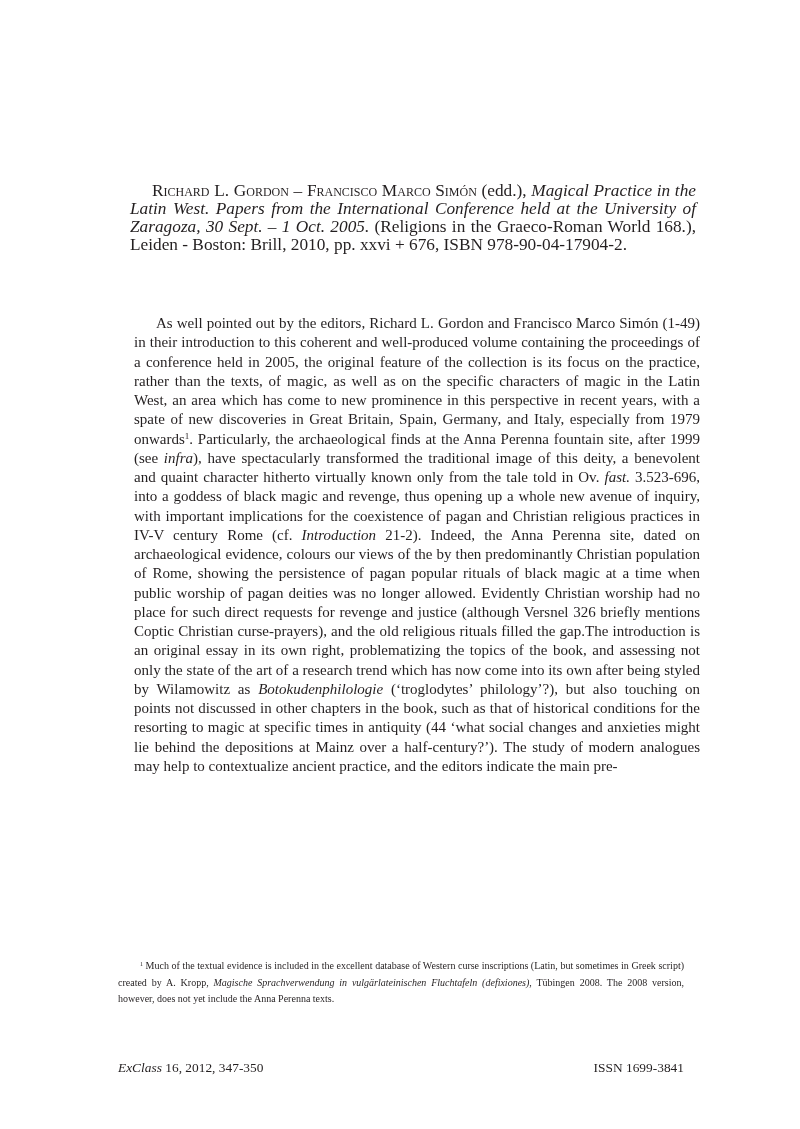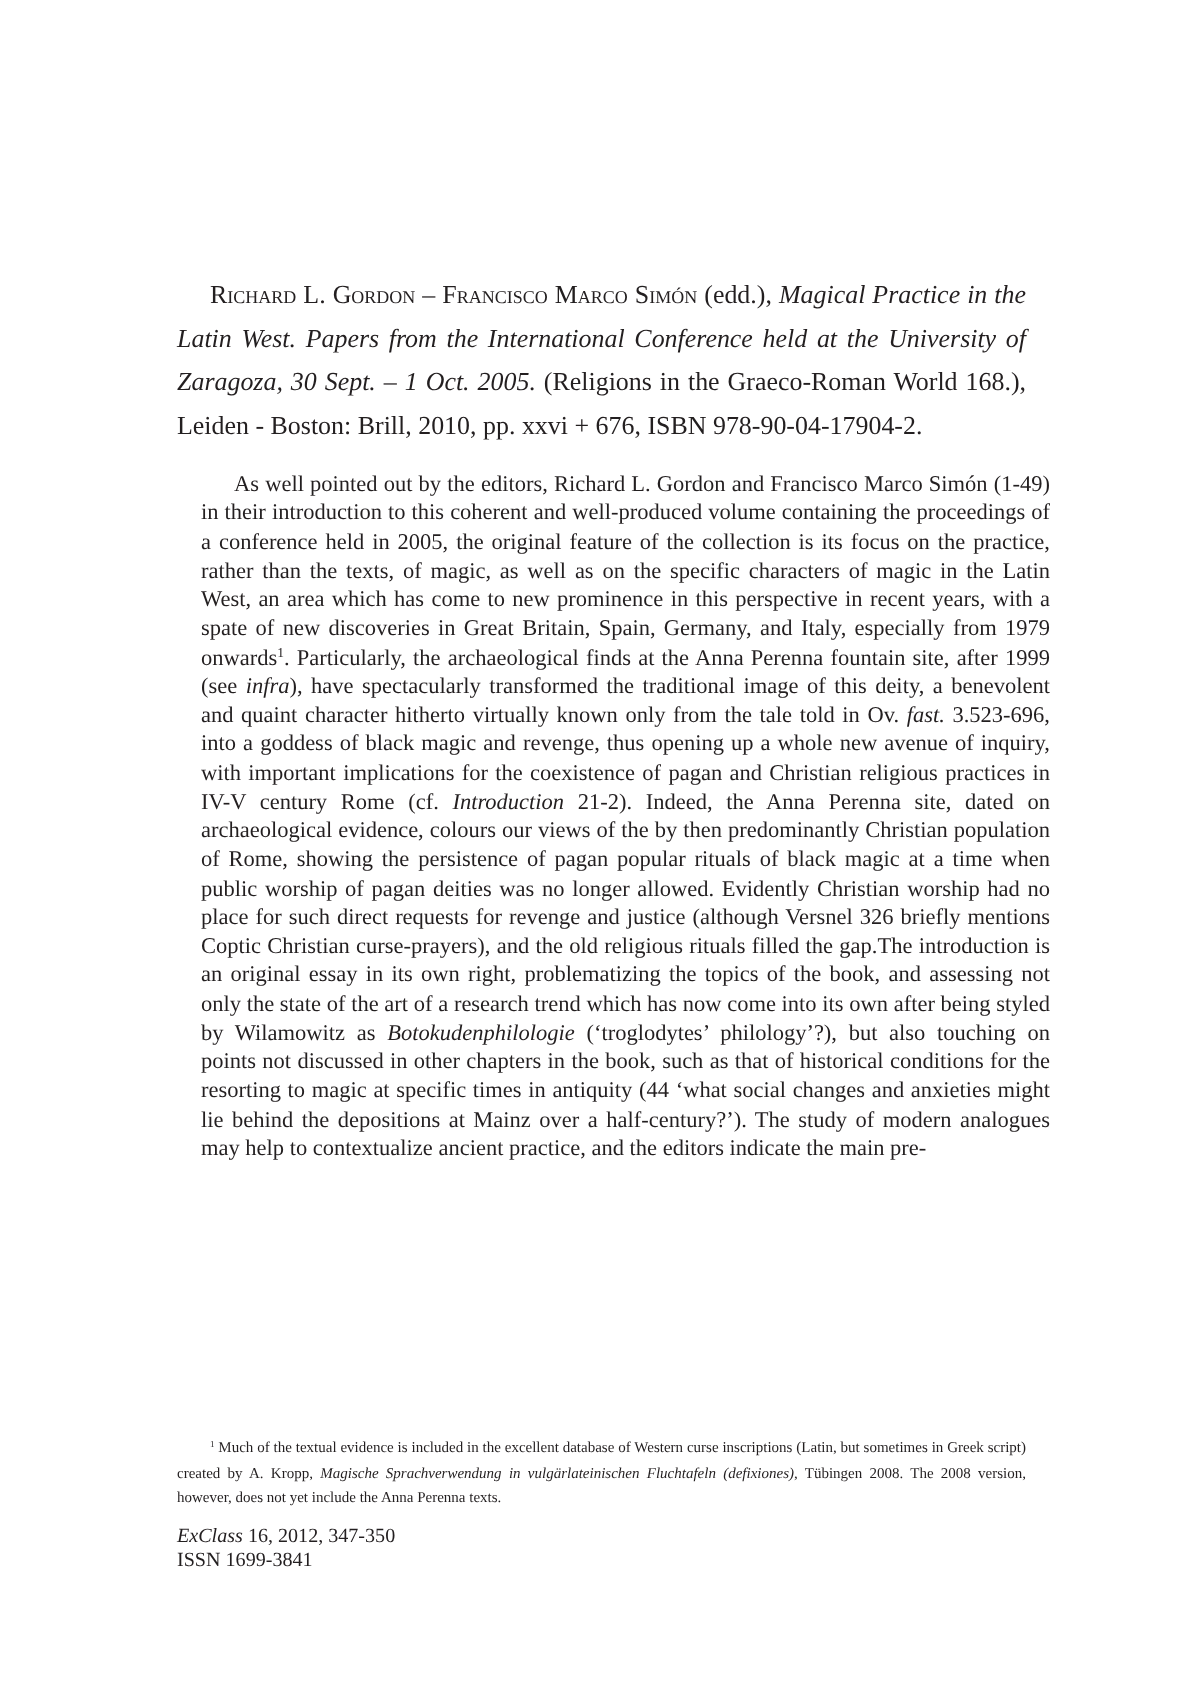--- a/index.html
+++ b/index.html
@@ -17,24 +17,24 @@
     }
     .page {
       position: absolute;
       left: 118px;
       top: 0;
       width: 566px;
     }
     .biblio {
       position: absolute;
       top: 182px;
-      left: 0;
+      left: 12px;
       width: 566px;
       font-size: 17.3px;
-      line-height: 29px;
+      line-height: 18px;
       text-align: justify;
       text-indent: 22px;
       margin: 0;
     }
     .sc {
       font-variant: small-caps;
     }
     .body-text {
       position: absolute;
       top: 314px;
@@ -58,28 +58,27 @@
       text-indent: 22px;
       margin: 0;
     }
     sup {
       font-size: 0.6em;
       line-height: 0;
       vertical-align: 0.55em;
     }
     .footer {
       position: absolute;
-      top: 1016px;
+      top: 1060px;
       left: 0;
       width: 566px;
       display: flex;
       justify-content: space-between;
       font-size: 13.4px;
       line-height: 16px;
-      flex-direction: column;
     }
     em, i { font-style: italic; }
   </style>
 </head>
 <body>
 
 <div class="page">
 
   <p class="biblio">
     <span class="sc">

